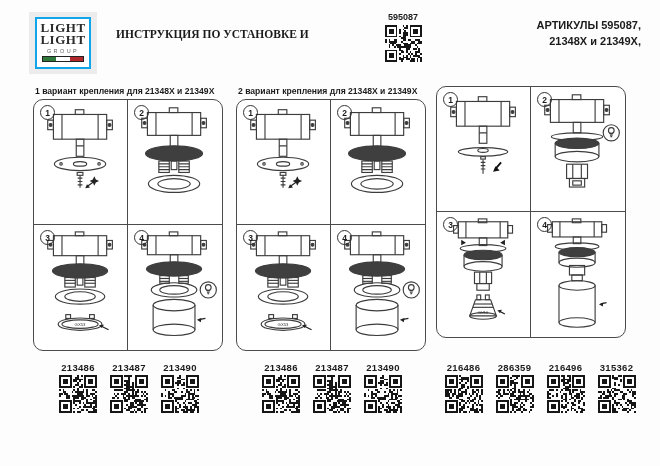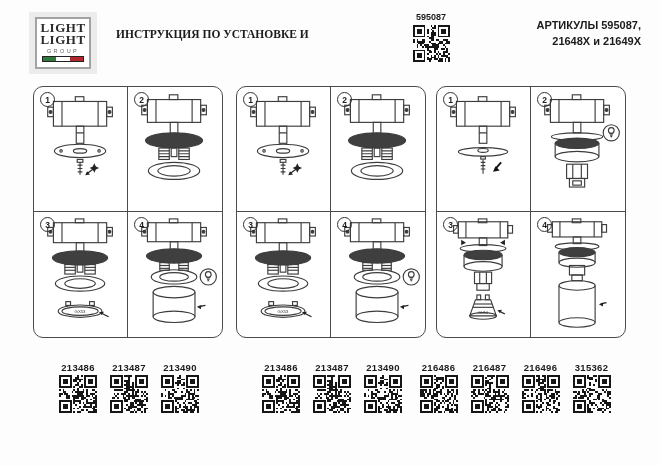--- a/index.html
+++ b/index.html
@@ -3,30 +3,30 @@
 <meta charset="utf-8">
 <style>
   html,body { margin:0; padding:0; background:#ffffff; }
   .sheet {
     position:relative; width:660px; height:466px; background:#fdfdfd;
     font-family:"Liberation Sans", sans-serif; color:#1b1b1b; overflow:hidden;
   }
   
   .logo-wrap { position:absolute; left:29px; top:12px; width:68px; height:62px;
     background:#ececec; display:flex; align-items:center; justify-content:center; }
-  .logo-box { width:56px; height:52px; background:#fff; border:2px solid #a3a3a3;
+  .logo-box { width:56px; height:52px; background:#fff; border:2px solid #0ea5e9;
     box-sizing:border-box; text-align:center; padding-top:3px; }
   .logo-word { font-family:"Liberation Serif", serif; font-weight:bold;
     font-size:13px; line-height:12px; letter-spacing:0.5px; color:#2b2b2b; }
   .logo-group { font-size:5.5px; letter-spacing:2.4px; margin-top:2px; color:#666; }
   .logo-flag { display:flex; height:4px; margin:2px 5px 0; border:0.6px solid #222; }
   .logo-flag span { flex:1; }
   .title { position:absolute; left:116px; top:27px; width:242px; text-align:left;
     font-weight:bold; font-size:11.5px; line-height:1.32;font-family:Liberation Serif, serif; }
-  .docnum-block { position:absolute; left:381px; top:12px; width:44px; text-align:center;margin-left:28px; }
+  .docnum-block { position:absolute; left:381px; top:12px; width:44px; text-align:center; }
   .docnum { font-weight:bold; font-size:9px; margin-bottom:3px; }
   .qr-top { width:37px; height:37px; display:block; margin:0 auto; }
   .articles { position:absolute; left:441px; top:17px; width:200px; text-align:center; font-weight:bold; }
   .series { font-size:8.5px; margin-bottom:5px; }
   .article-line { font-size:11px; line-height:16px;text-align:right; }
   
   .col { position:absolute; top:86px; width:192px; }
   .col.c1 { left:33px; } .col.c2 { left:236px; } .col.c3 { left:436px; }
   .col-header { font-weight:bold; font-size:8.6px; margin:0 0 3px 2px; white-space:nowrap; }
   .panel { width:190px; height:252px; border:1.5px solid #4b4b4b; border-radius:10px;
@@ -36,21 +36,21 @@
     display:flex; align-items:center; justify-content:center; }
   .cell:nth-child(2n) { border-right:none; }
   .cell:nth-child(n+3) { border-bottom:none; }
   .step-num { position:absolute; left:6px; top:5px; width:13px; height:13px;
     border:1.1px solid #333; border-radius:50%; font-size:8.5px; font-weight:bold;
     display:flex; align-items:center; justify-content:center; }
   .ill { width:88px; height:116px; }
   .ill text { font-family:"Liberation Sans", sans-serif; }
   
   .qr-row { position:absolute; top:362px; width:192px; display:flex; justify-content:center; gap:13px; }
-  .qr-row.r1 { left:33px; } .qr-row.r2 { left:236px; } .qr-row.r3 { left:419px; }
+  .qr-row.r1 { left:33px; } .qr-row.r2 { left:236px; } .qr-row.r3 { left:444px; }
   .qr-item { text-align:center; }
   .qr-label { font-size:9.5px; font-weight:bold; margin-bottom:2px; letter-spacing:0.3px; }
   .qr { width:38px; height:38px; display:block; }
   
   .site { position:absolute; left:0; top:435px; width:660px; text-align:center;
     font-weight:bold; font-size:12px; }
 </style>
 </head>
 <body>
 
@@ -210,24 +210,25 @@
         <rect x="15" y="1" width="5" height="5" fill="#fff"></rect>
         <rect x="16" y="2" width="3" height="3"></rect>
         <rect x="0" y="14" width="7" height="7"></rect>
         <rect x="1" y="15" width="5" height="5" fill="#fff"></rect>
         <rect x="2" y="16" width="3" height="3"></rect>
       </svg>
   </div>
 
   <div class="articles">
     <div class="article-line">АРТИКУЛЫ 595087,</div>
-    <div class="article-line">21648X и 21649X</div>
+    <div class="article-line">21348X и 21349X,</div>
   </div>
 
   <div class="col c1">
+    <div class="col-header">1 вариант крепления для 21348X и 21349X</div>
     <div class="panel">
 
       <div class="cell">
         <span class="step-num">1</span>
         <svg class="ill" viewBox="0 0 92 122">
           <g fill="none" stroke="#3c3c3c" stroke-width="1.2">
             <rect x="40" y="6" width="9" height="5"></rect>
               <rect x="17" y="11" width="56" height="26"></rect>
             <line x1="26" y1="11" x2="26" y2="37"></line>
               <line x1="64" y1="11" x2="64" y2="37"></line>
@@ -349,20 +350,21 @@
               <line x1="80.1" y1="67" x2="81.9" y2="67"></line>
           </g>
           <line x1="78" y1="93" x2="71" y2="94.2" stroke="#222" stroke-width="1.2"></line>
           <path d="M69 94.5 l4.8 -2 -0.6 4.4 Z" fill="#222"></path>
         </svg>
       </div>
     </div>
   </div>
 
   <div class="col c2">
+    <div class="col-header">2 вариант крепления для 21348X и 21349X</div>
     <div class="panel">
 
       <div class="cell">
         <span class="step-num">1</span>
         <svg class="ill" viewBox="0 0 92 122">
           <g fill="none" stroke="#3c3c3c" stroke-width="1.2">
             <rect x="40" y="6" width="9" height="5"></rect>
               <rect x="17" y="11" width="56" height="26"></rect>
             <line x1="26" y1="11" x2="26" y2="37"></line>
               <line x1="64" y1="11" x2="64" y2="37"></line>
@@ -1580,21 +1582,21 @@
           <rect x="2" y="2" width="3" height="3"></rect>
           <rect x="14" y="0" width="7" height="7"></rect>
           <rect x="15" y="1" width="5" height="5" fill="#fff"></rect>
           <rect x="16" y="2" width="3" height="3"></rect>
           <rect x="0" y="14" width="7" height="7"></rect>
           <rect x="1" y="15" width="5" height="5" fill="#fff"></rect>
           <rect x="2" y="16" width="3" height="3"></rect>
         </svg>
     </div>
     <div class="qr-item">
-      <div class="qr-label">216487</div>
+      <div class="qr-label">286359</div>
       <svg class="qr" viewBox="0 0 21 21" fill="#161616" shape-rendering="crispEdges">
           <rect x="9" y="0" width="1" height="1"></rect>
           <rect x="10" y="0" width="1" height="1"></rect>
           <rect x="11" y="0" width="1" height="1"></rect>
           <rect x="12" y="0" width="1" height="1"></rect>
           <rect x="8" y="1" width="1" height="1"></rect>
           <rect x="11" y="1" width="1" height="1"></rect>
           <rect x="10" y="2" width="1" height="1"></rect>
           <rect x="8" y="3" width="1" height="1"></rect>
           <rect x="9" y="3" width="1" height="1"></rect>

